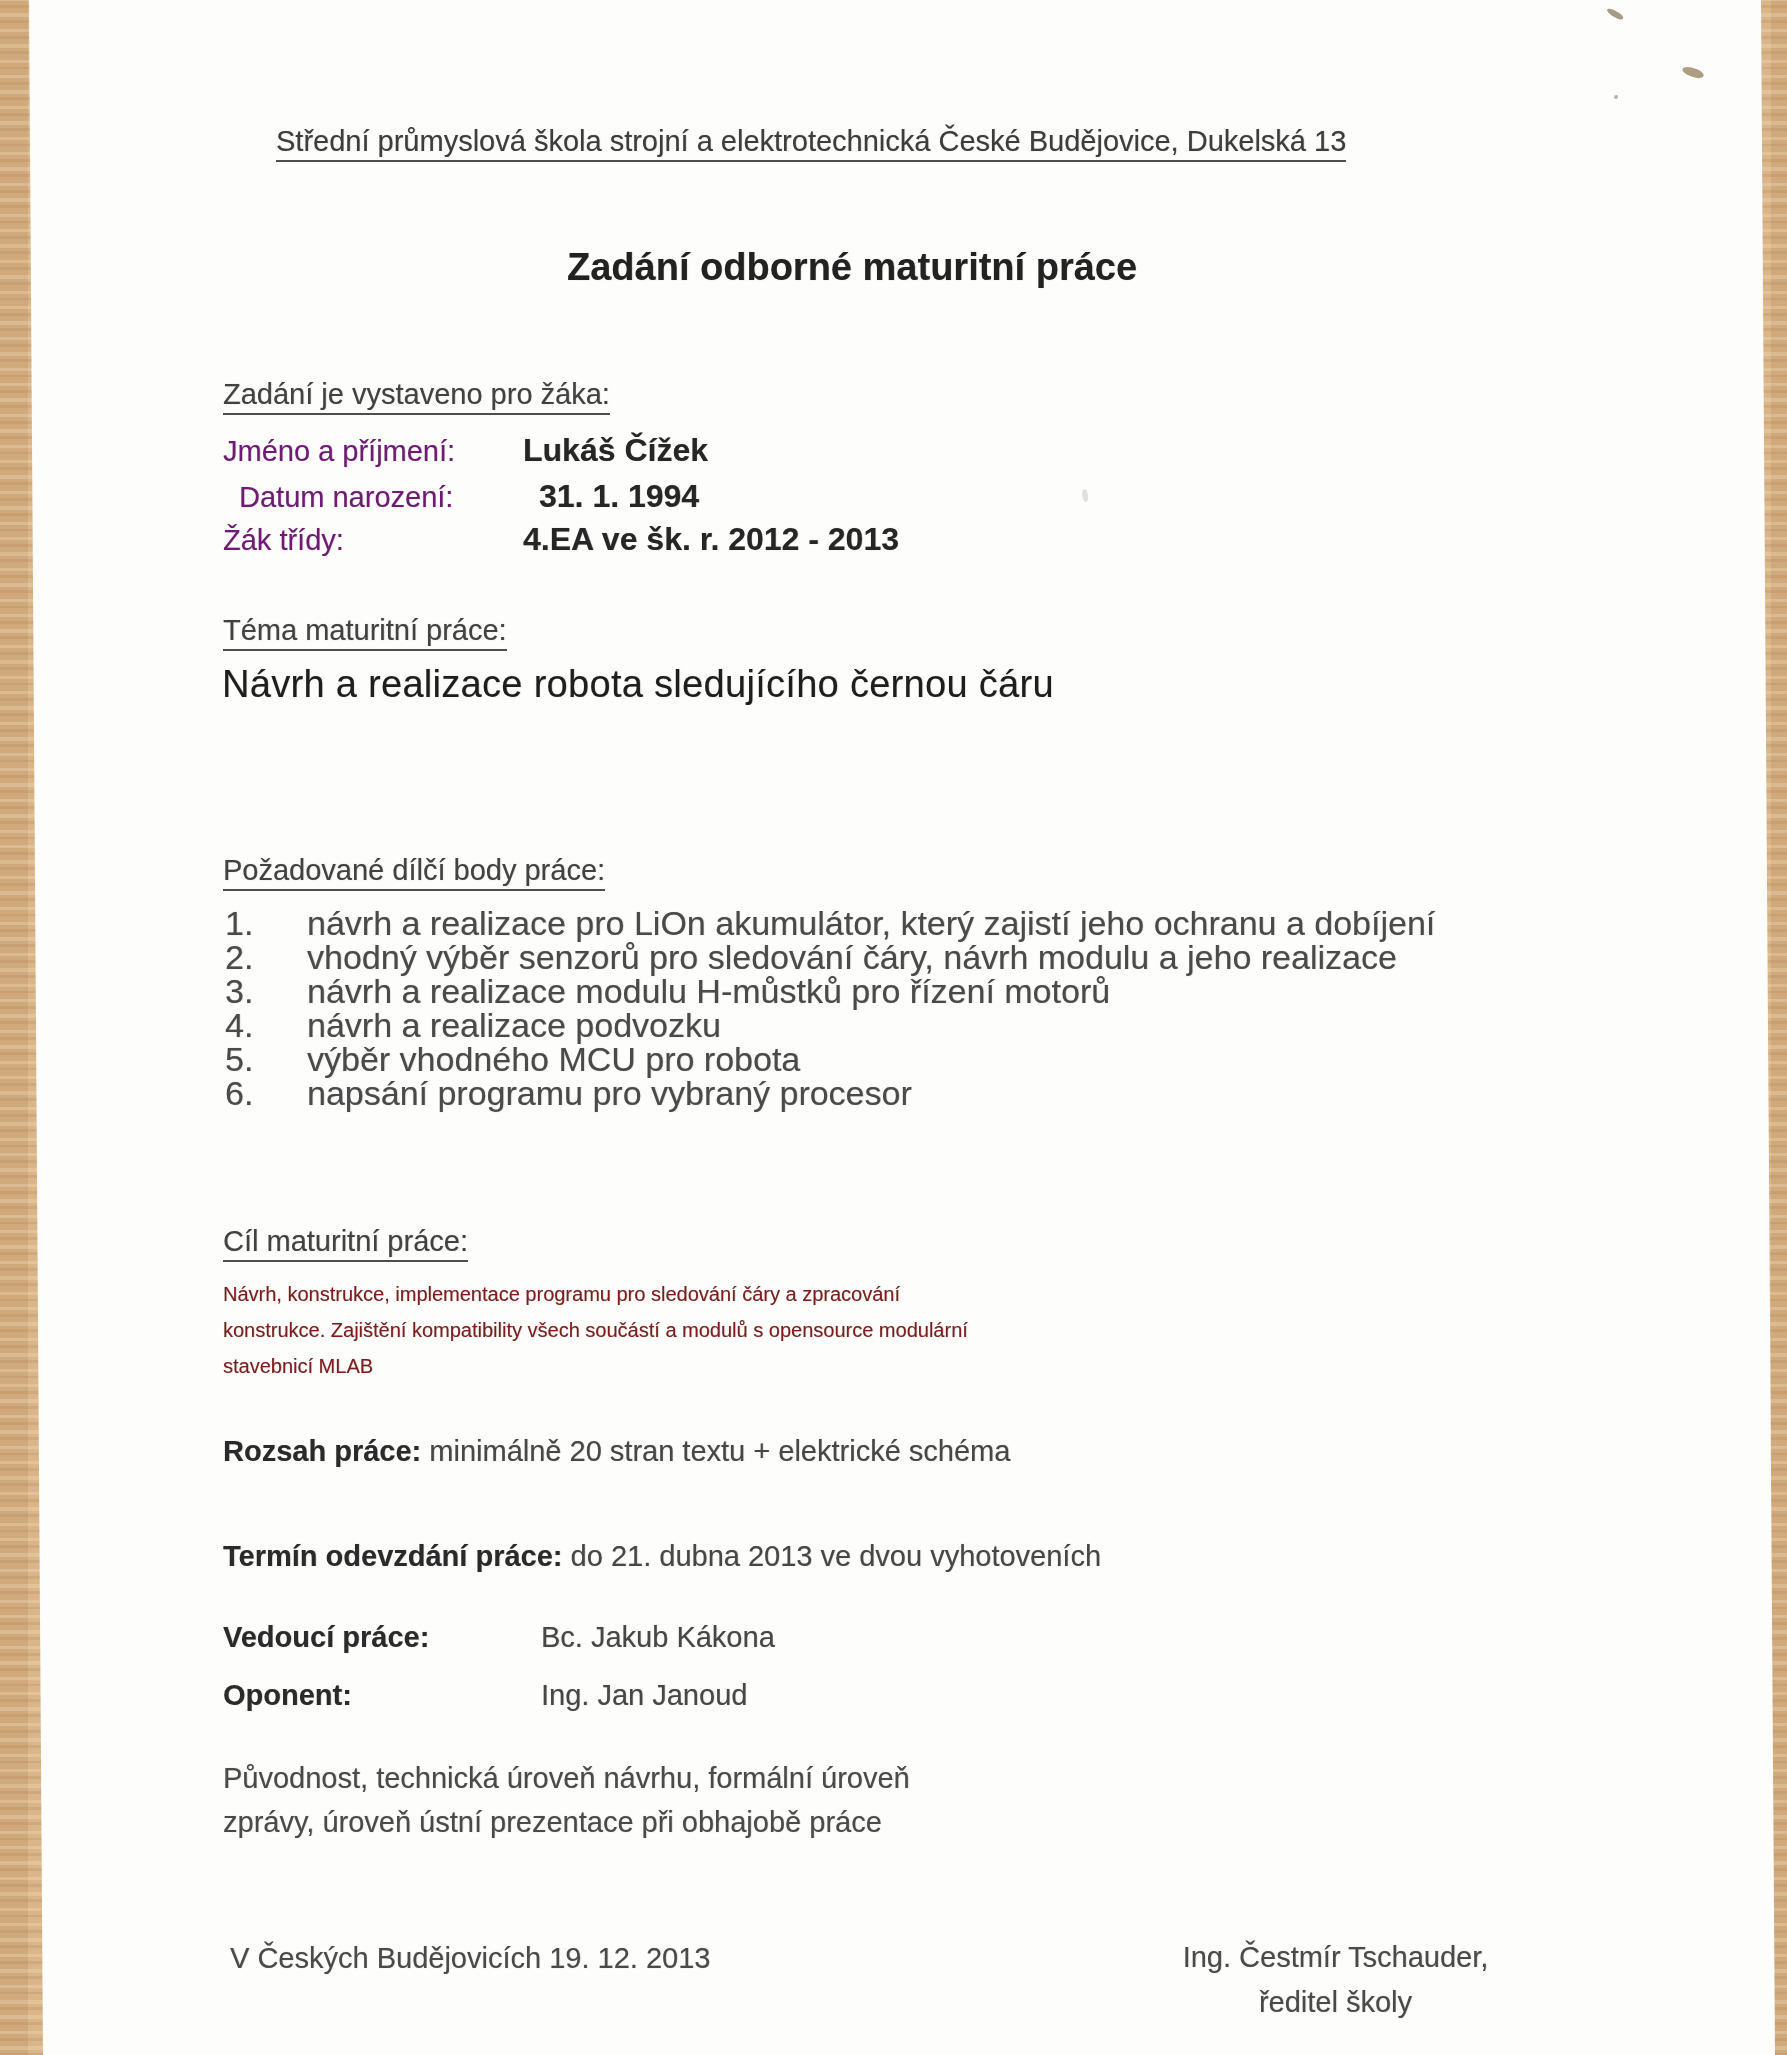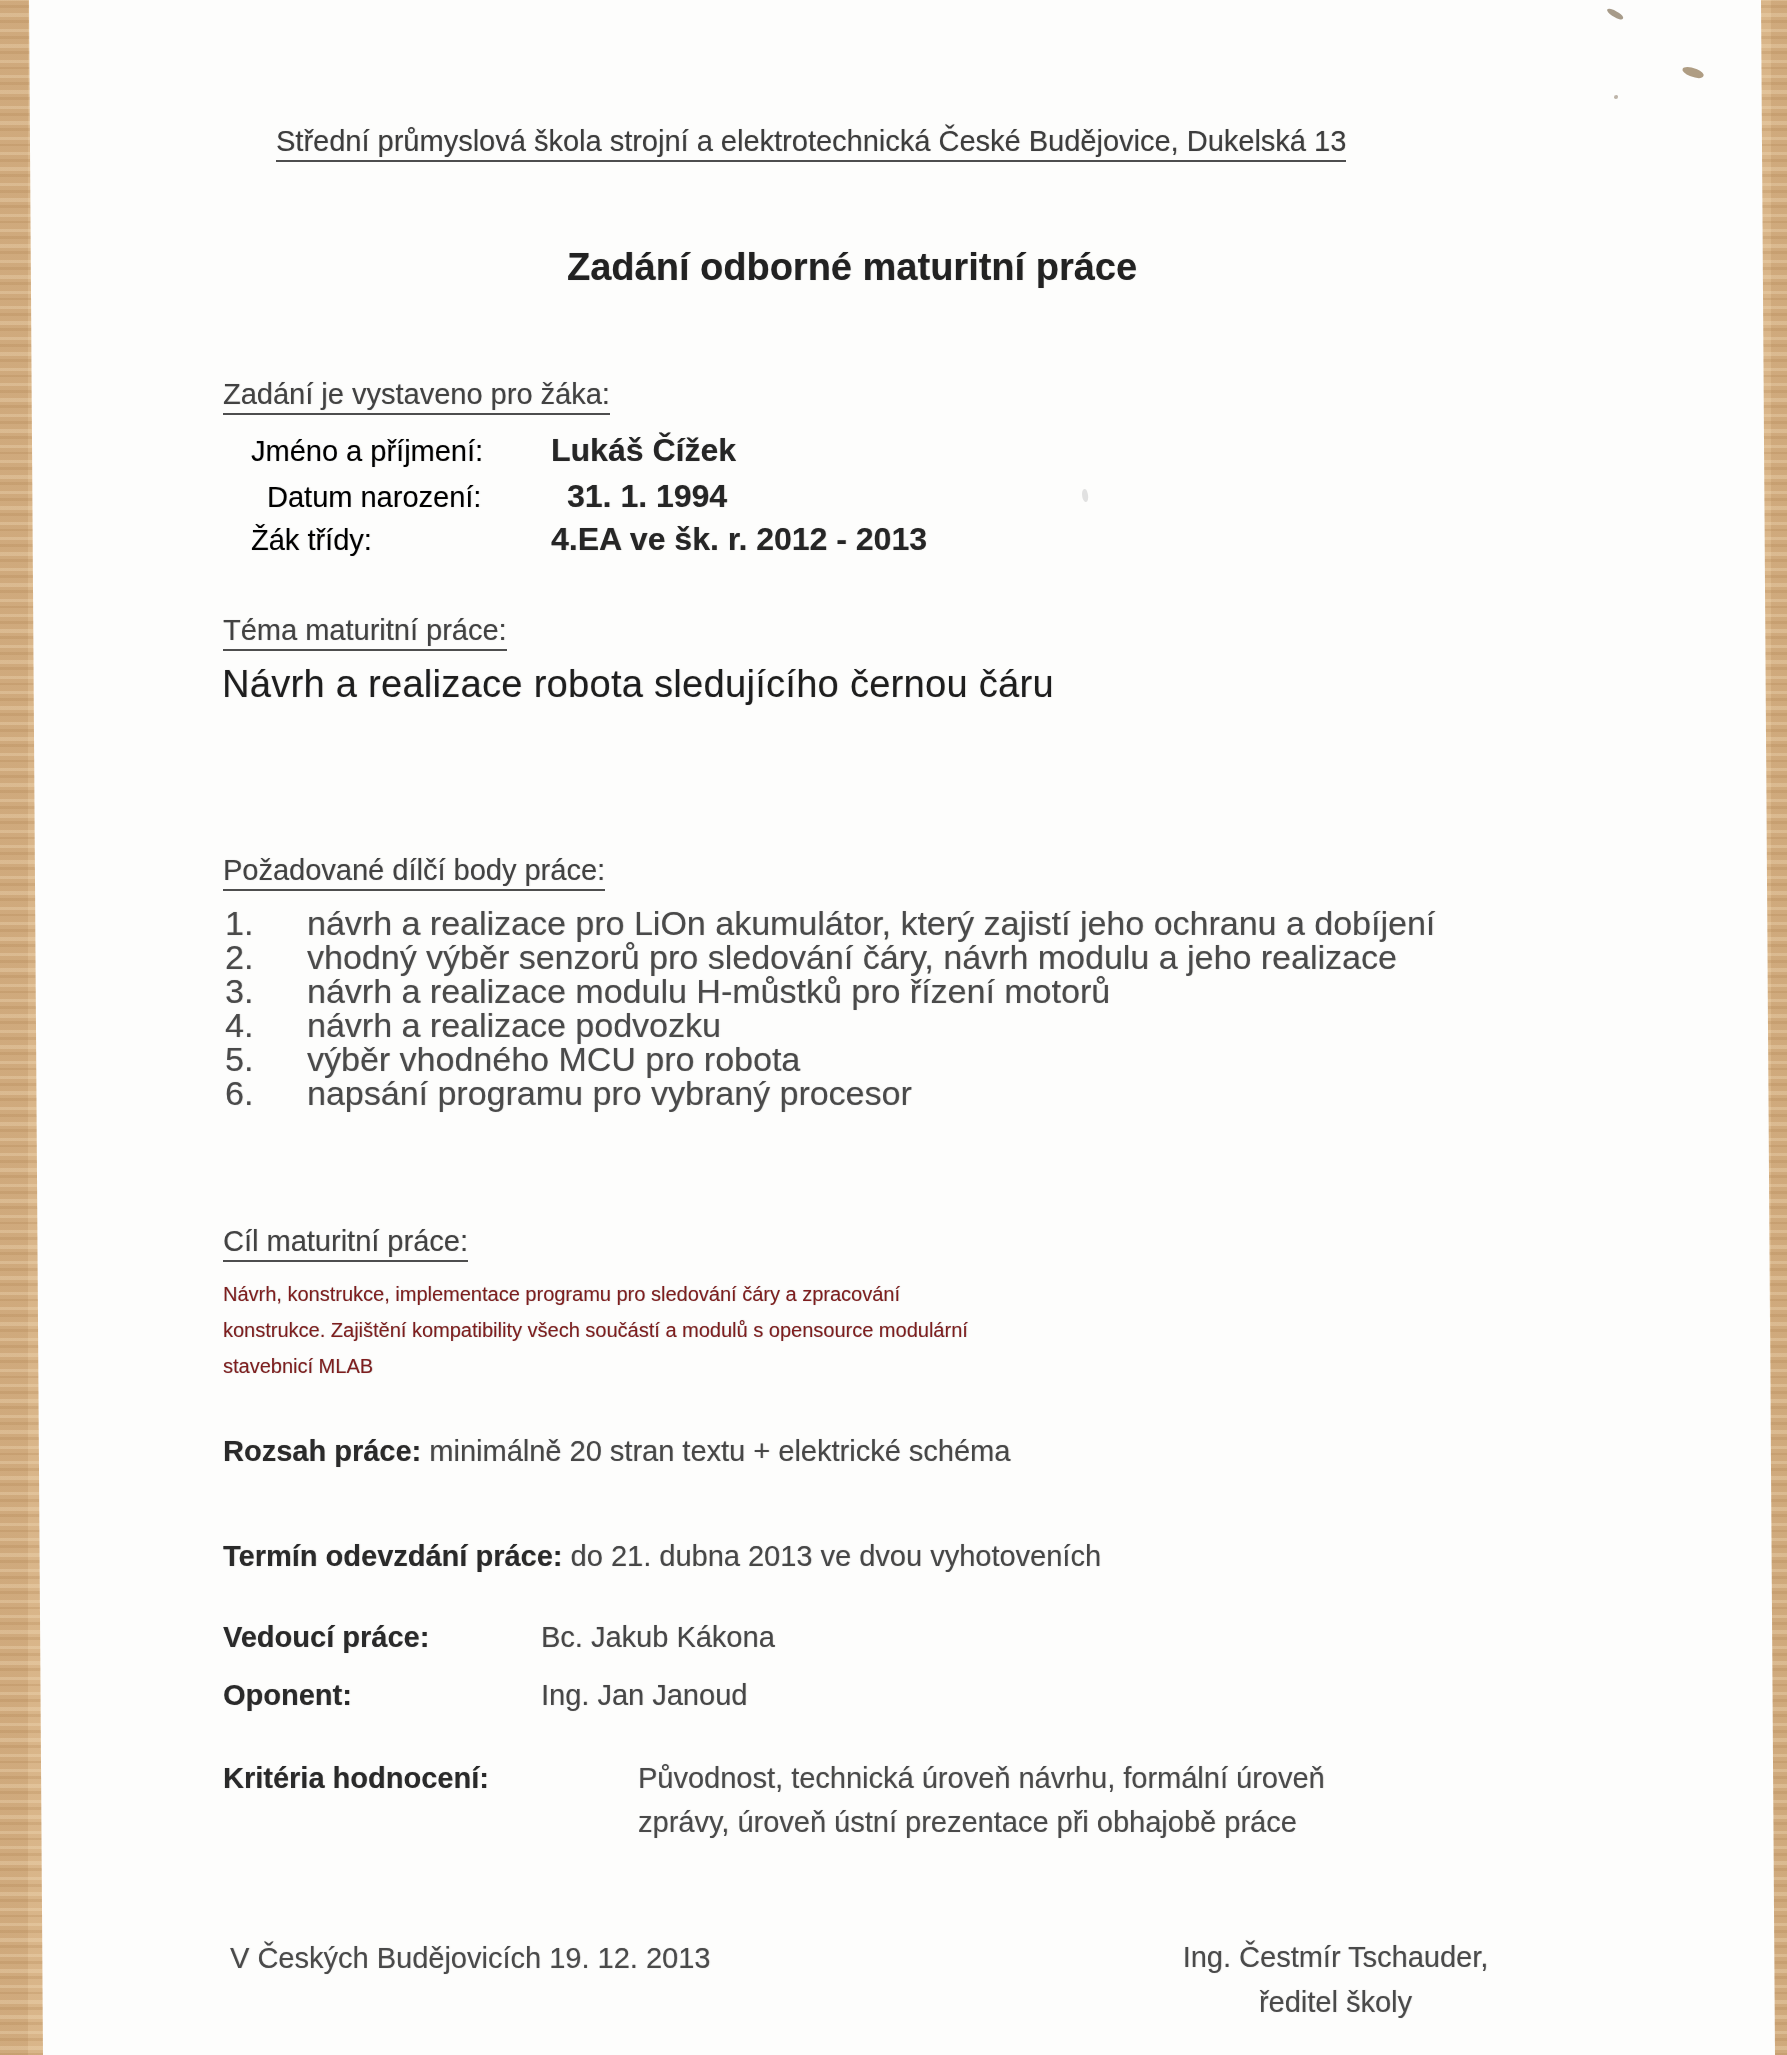--- a/index.html
+++ b/index.html
@@ -53,21 +53,21 @@
 
   .doc-header{left:276px;top:123px;font-size:29px;color:#3d3d3d;}
   .doc-title{left:567px;top:244px;font-size:38px;font-weight:bold;color:#222;}
 
   .sec-heading{font-size:29px;color:#424242;}
   .h-student{left:223px;top:376px;}
   .h-topic{left:223px;top:612px;}
   .h-req{left:223px;top:852px;text-align:center;}
   .h-goal{left:223px;top:1223px;}
 
-  .row-label{display:inline-block;width:300px;font-size:29px;color:#000000;margin-left:28px;}
+  .row-label{display:inline-block;width:300px;font-size:29px;color:#701a75;}
   .row-value{font-size:32px;}
   .r-name{left:223px;top:430px;}
   .r-birth{left:239px;top:476px;}
   .r-class{left:223px;top:519px;}
 
   .topic-title{left:222px;top:661px;font-size:38px;font-weight:normal;color:#1e1e1e;letter-spacing:0.3px;}
 
   .req-list{left:225px;top:902px;}
   .req-item{display:block;height:34px;font-size:34px;color:#4a4a4a;}
   .req-num{display:inline-block;width:82px;}
@@ -179,21 +179,21 @@
 
     <div class="t l-supervisor">
       <span class="kv-label">Vedoucí práce:</span><span>Bc. Jakub Kákona</span>
     </div>
 
     <div class="t l-opponent">
       <span class="kv-label">Oponent:</span><span>Ing. Jan Janoud</span>
     </div>
 
     <div class="t l-criteria">
-      <span class="crit-label">Kritéria hodnocení:</span><span class="crit-value">
+      <span class="crit-value">
         <span class="line">Původnost, technická úroveň návrhu, formální úroveň</span>
         <span class="line">zprávy, úroveň ústní prezentace při obhajobě práce</span>
       </span>
     </div>
 
     <div class="t f-place">V Českých Budějovicích 19. 12. 2013</div>
 
     <div class="t f-sign">
       <span class="line">Ing. Čestmír Tschauder,</span>
       <span class="line">ředitel školy</span>

